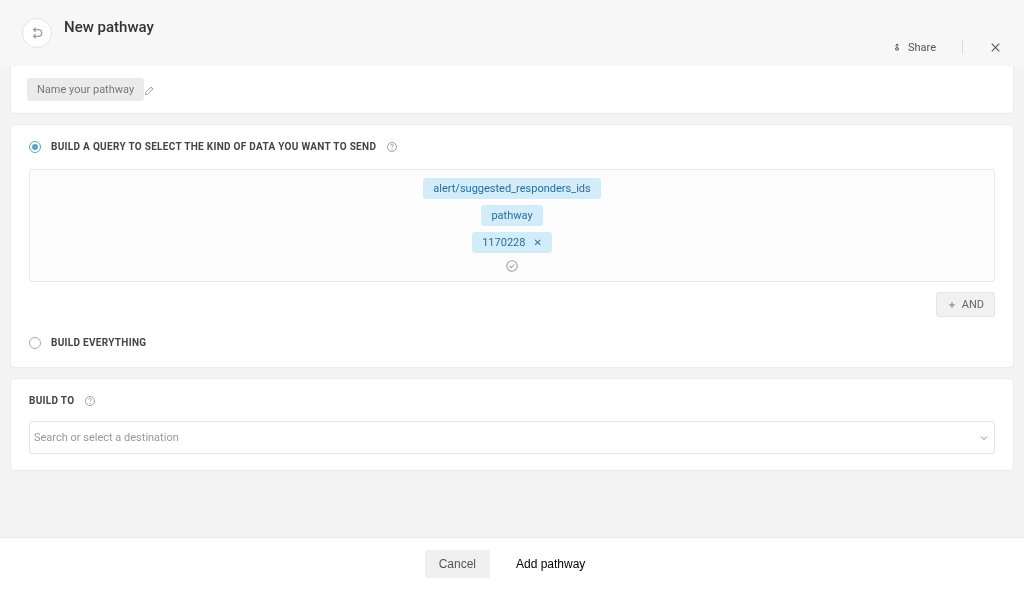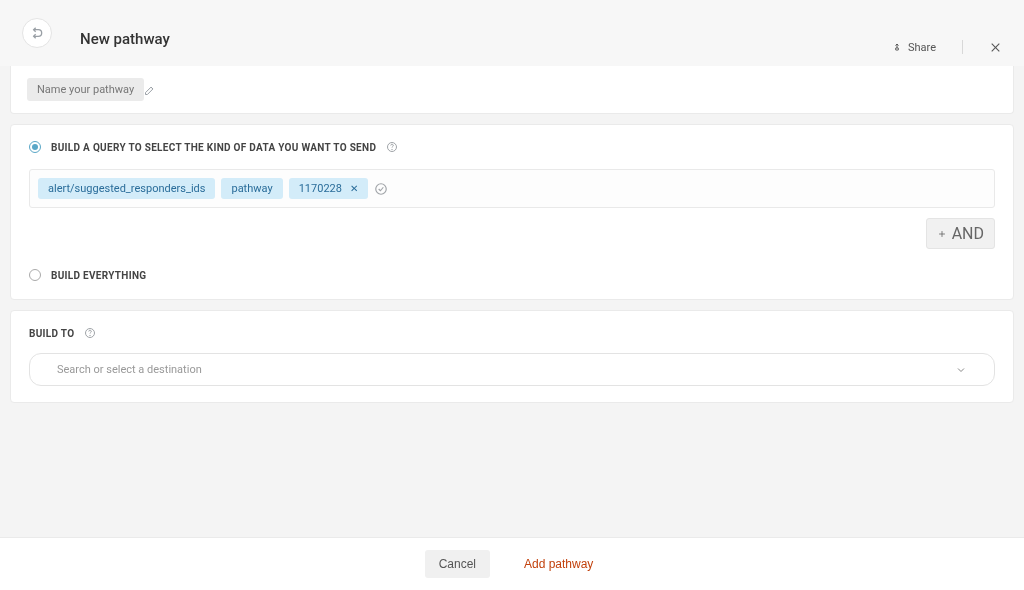--- a/index.html
+++ b/index.html
@@ -20,22 +20,22 @@
     }
     .header {
       display: flex;
       align-items: center;
       justify-content: space-between;
       padding: 12px 22px;
       background: #f7f7f7;
     }
     .header-left {
       display: flex;
-      align-items: flex-end;
-      gap: 28px;
+      align-items: flex-start;
+      gap: 12px;
     }
     .header-icon-circle {
       width: 30px;
       height: 30px;
       border-radius: 50%;
       background: #fff;
       border: 1px solid #e4e4e4;
       display: flex;
       align-items: center;
       justify-content: center;
@@ -103,21 +103,21 @@
       color: #9aa0a6;
       cursor: pointer;
       display: flex;
       align-items: center;
     }
     .section {
       padding: 16px 18px;
     }
     .section-heading-row {
       display: flex;
-      align-items: center;
+      align-items: flex-start;
       gap: 10px;
       font-size: 10px;
       font-weight: 700;
       letter-spacing: 0.3px;
       color: #444;
     }
     .radio {
       width: 12px;
       height: 12px;
       border-radius: 50%;
@@ -145,20 +145,21 @@
     }
     .query-box {
       margin-top: 16px;
       border: 1px solid #e9e9e9;
       border-radius: 3px;
       padding: 8px;
       background: #fdfdfd;
       display: flex;
       align-items: center;
       gap: 6px;
+      flex-direction: column;
     }
     .chip {
       background: #d3ecf9;
       color: #2a6d9a;
       padding: 4px 10px;
       border-radius: 3px;
       font-size: 11px;
       display: inline-flex;
       align-items: center;
       gap: 6px;
@@ -176,36 +177,36 @@
     }
     .and-row {
       display: flex;
       justify-content: flex-end;
       margin-top: 10px;
     }
     .and-btn {
       background: #f1f1f1;
       border: 1px solid #e4e4e4;
       color: #666;
-      font-size: 16px;
+      font-size: 11px;
       padding: 5px 10px;
       border-radius: 3px;
       display: inline-flex;
       align-items: center;
       gap: 5px;
       cursor: pointer;
     }
     .send-everything-sec {
       padding: 4px 18px 18px 18px;
     }
     .dest-select {
       margin-top: 14px;
       border: 1px solid #e3e3e3;
-      border-radius: 12px;
-      padding: 9px 27px;
+      border-radius: 3px;
+      padding: 9px 4px;
       display: flex;
       align-items: center;
       justify-content: space-between;
       cursor: pointer;
       background: #fff;
     }
     .dest-placeholder {
       color: #999;
       font-size: 11px;
     }
@@ -220,29 +221,28 @@
       align-items: center;
       justify-content: center;
       gap: 12px;
     }
     .btn {
       font-size: 12px;
       padding: 7px 14px;
       border-radius: 3px;
       cursor: pointer;
       border: none;
-      margin-left: 8px;
     }
     .btn-cancel {
       background: #f0f0f0;
       color: #555;
     }
     .btn-add {
       background: transparent;
-      color: #c2410c;
+      color: #000000;
     }
     svg { display: block; }
   </style>
 </head>
 <body>
 
 <div class="header">
   <div class="header-left">
     <div class="header-icon-circle">
       <svg width="16" height="16" viewBox="0 0 24 24" fill="none" stroke="currentColor" stroke-width="2">

